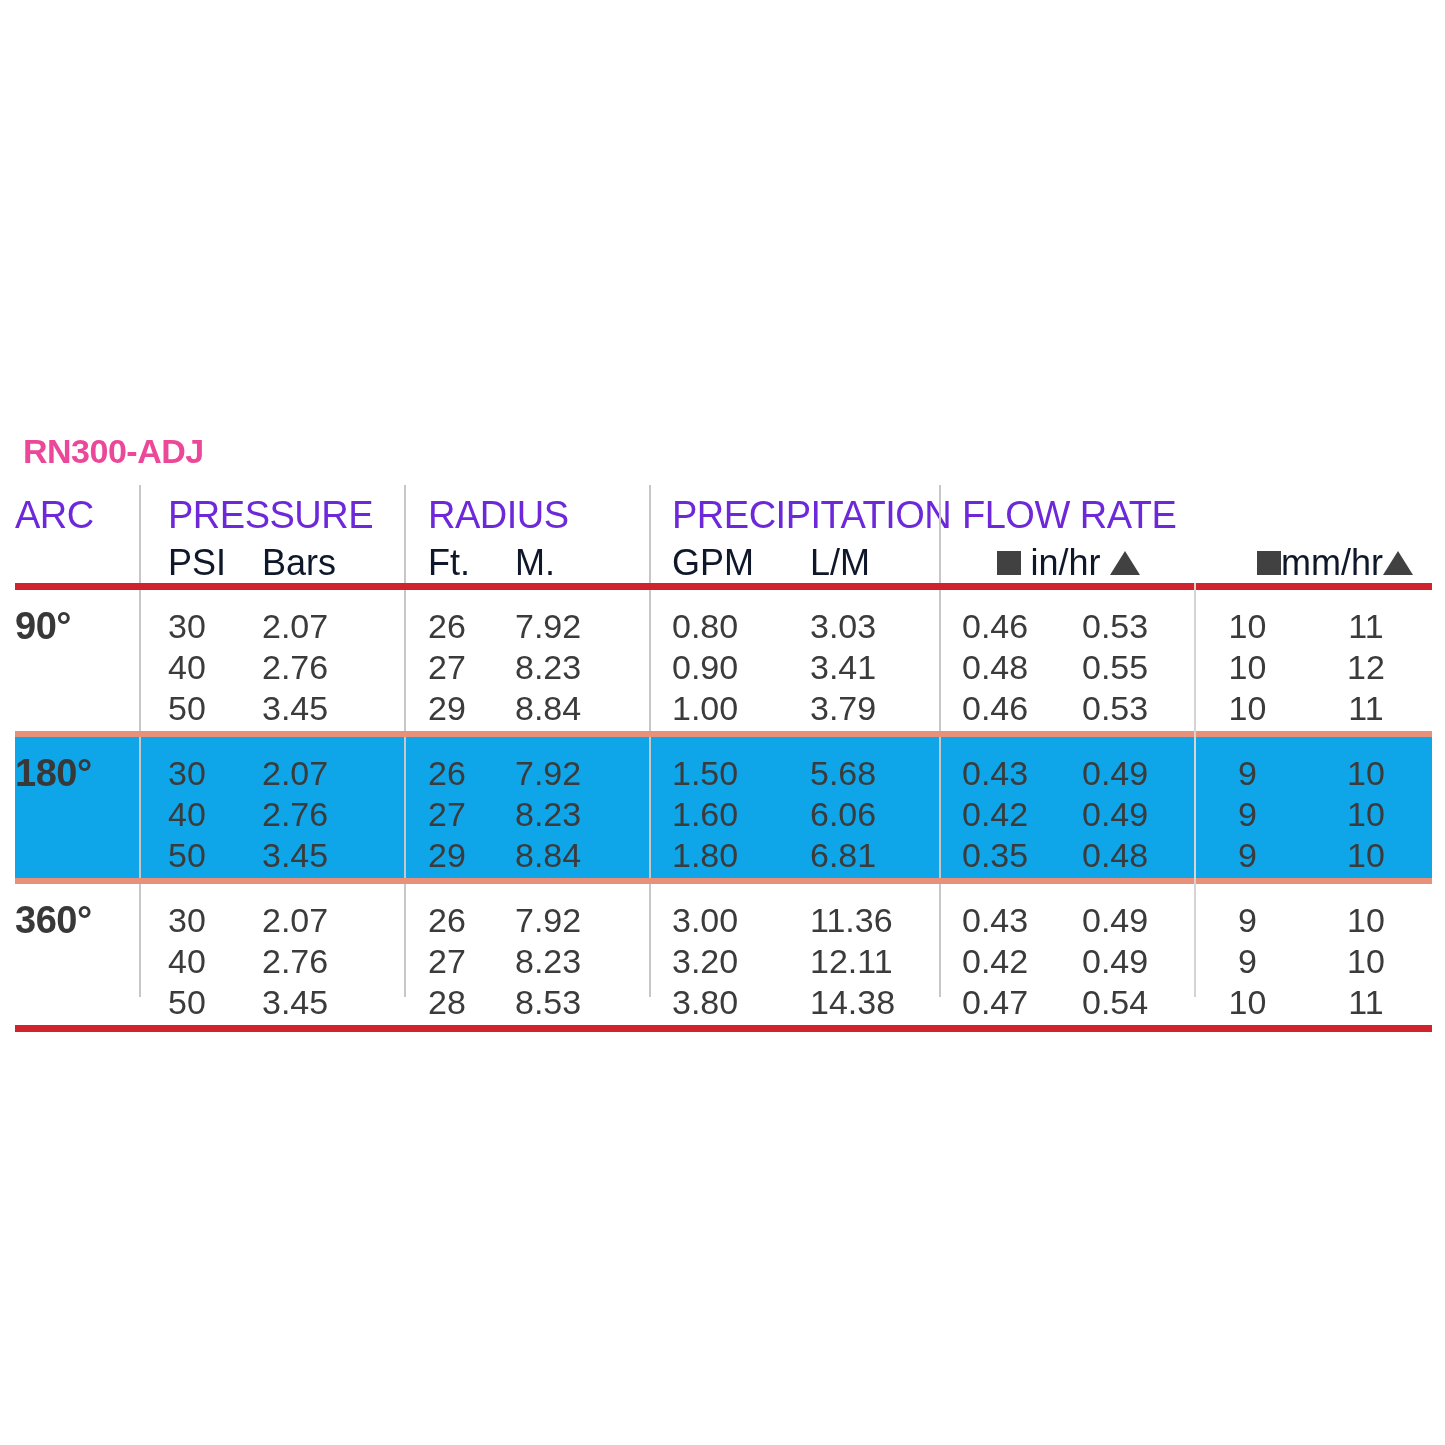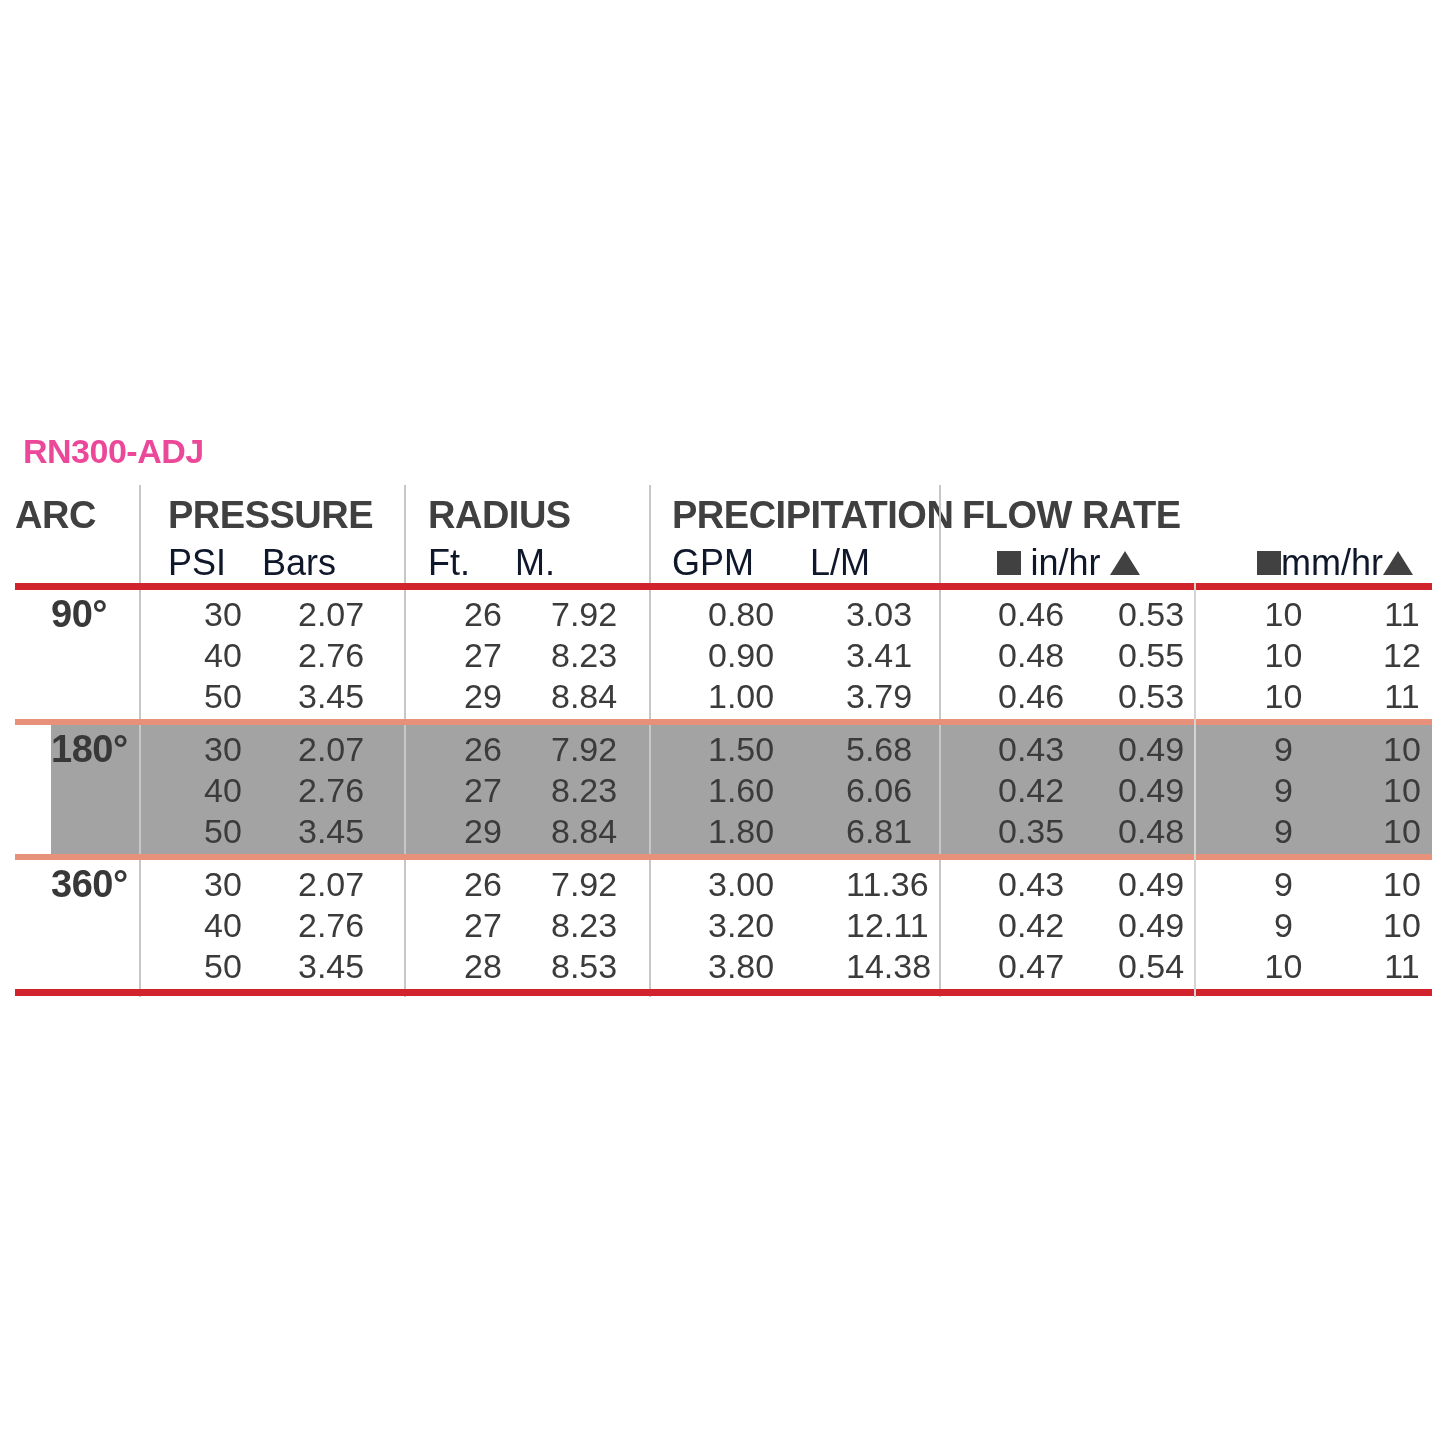--- a/index.html
+++ b/index.html
@@ -9,41 +9,41 @@
   }
   .sheet{position:absolute;left:15px;top:430px;width:1417px;}
   .title{
     height:60px;line-height:42px;padding-left:8px;
     font-size:34px;font-weight:bold;letter-spacing:-0.5px;color:#ec4899;
   }
   
   .sheet{--cols:125px 110px 155px 95px 150px 140px 150px 120px 135px 115px 122px;}
 
   .hrow{display:grid;grid-template-columns:125px 265px 245px 290px 497px;height:53px;}
-  .hcell{font-size:38px;font-weight:bold;letter-spacing:-0.5px;color:#404040;line-height:50px;white-space:nowrap;}
+  .hcell{font-size:38px;font-weight:normal;letter-spacing:-0.5px;color:#6d28d9;line-height:50px;white-space:nowrap;}
   .hp1{padding-left:28px}.hp2{padding-left:23px}.hp3{padding-left:22px}.hp4{padding-left:22px}
 
   .srow{display:grid;grid-template-columns:var(--cols);height:40px;line-height:40px;}
   .scell{font-size:36px;color:#0f172a;white-space:nowrap;}
   .d1{padding-left:28px}.d2{padding-left:12px}.d3{padding-left:23px}.d4{padding-left:15px}
   .d5{padding-left:22px}.d6{padding-left:20px}.d7{padding-left:22px}.d8{padding-left:22px}
   .d9,.d10{text-align:center;padding-right:10px}
 
   .sub-units{grid-column:span 2;display:flex;align-items:center;justify-content:space-between;margin-left:35px;}
   .sub-in{padding-left:22px;padding-right:55px;}
   .sub-mm{padding-left:27px;padding-right:32px;}
   .sq{width:24px;height:24px;background:#414141;flex:0 0 auto;}
   .tri{width:0;height:0;border-left:15px solid transparent;border-right:15px solid transparent;
        border-bottom:24px solid #414141;flex:0 0 auto;}
 
   .rule-red{height:7px;background:#D0232B;position:relative;z-index:3;}
   .rule-salmon{height:6px;background:#E8917A;position:relative;z-index:3;}
 
-  .group{padding-top:4px;padding-bottom:2px;margin-left:36px;}
-  .group.shaded{background:#a3a3a3;}
+  .group{padding-top:16px;padding-bottom:2px;}
+  .group.shaded{background:#0ea5e9;}
   .trow{display:grid;grid-template-columns:var(--cols);height:41px;line-height:41px;
         font-size:34px;color:#3B3B3B;white-space:nowrap;}
   .cell.arc{font-size:38px;font-weight:bold;letter-spacing:-0.5px;color:#383838;}
 
   .vl{position:absolute;width:2px;background:#C7C7C7;z-index:2;}
   .v1{left:124px;top:55px;height:512px;}
   .v2{left:389px;top:55px;height:512px;}
   .v3{left:634px;top:55px;height:512px;}
   .v4{left:924px;top:55px;height:512px;}
   .v5{left:1179px;top:153px;height:414px;z-index:4;background:#D4D4D4;}

